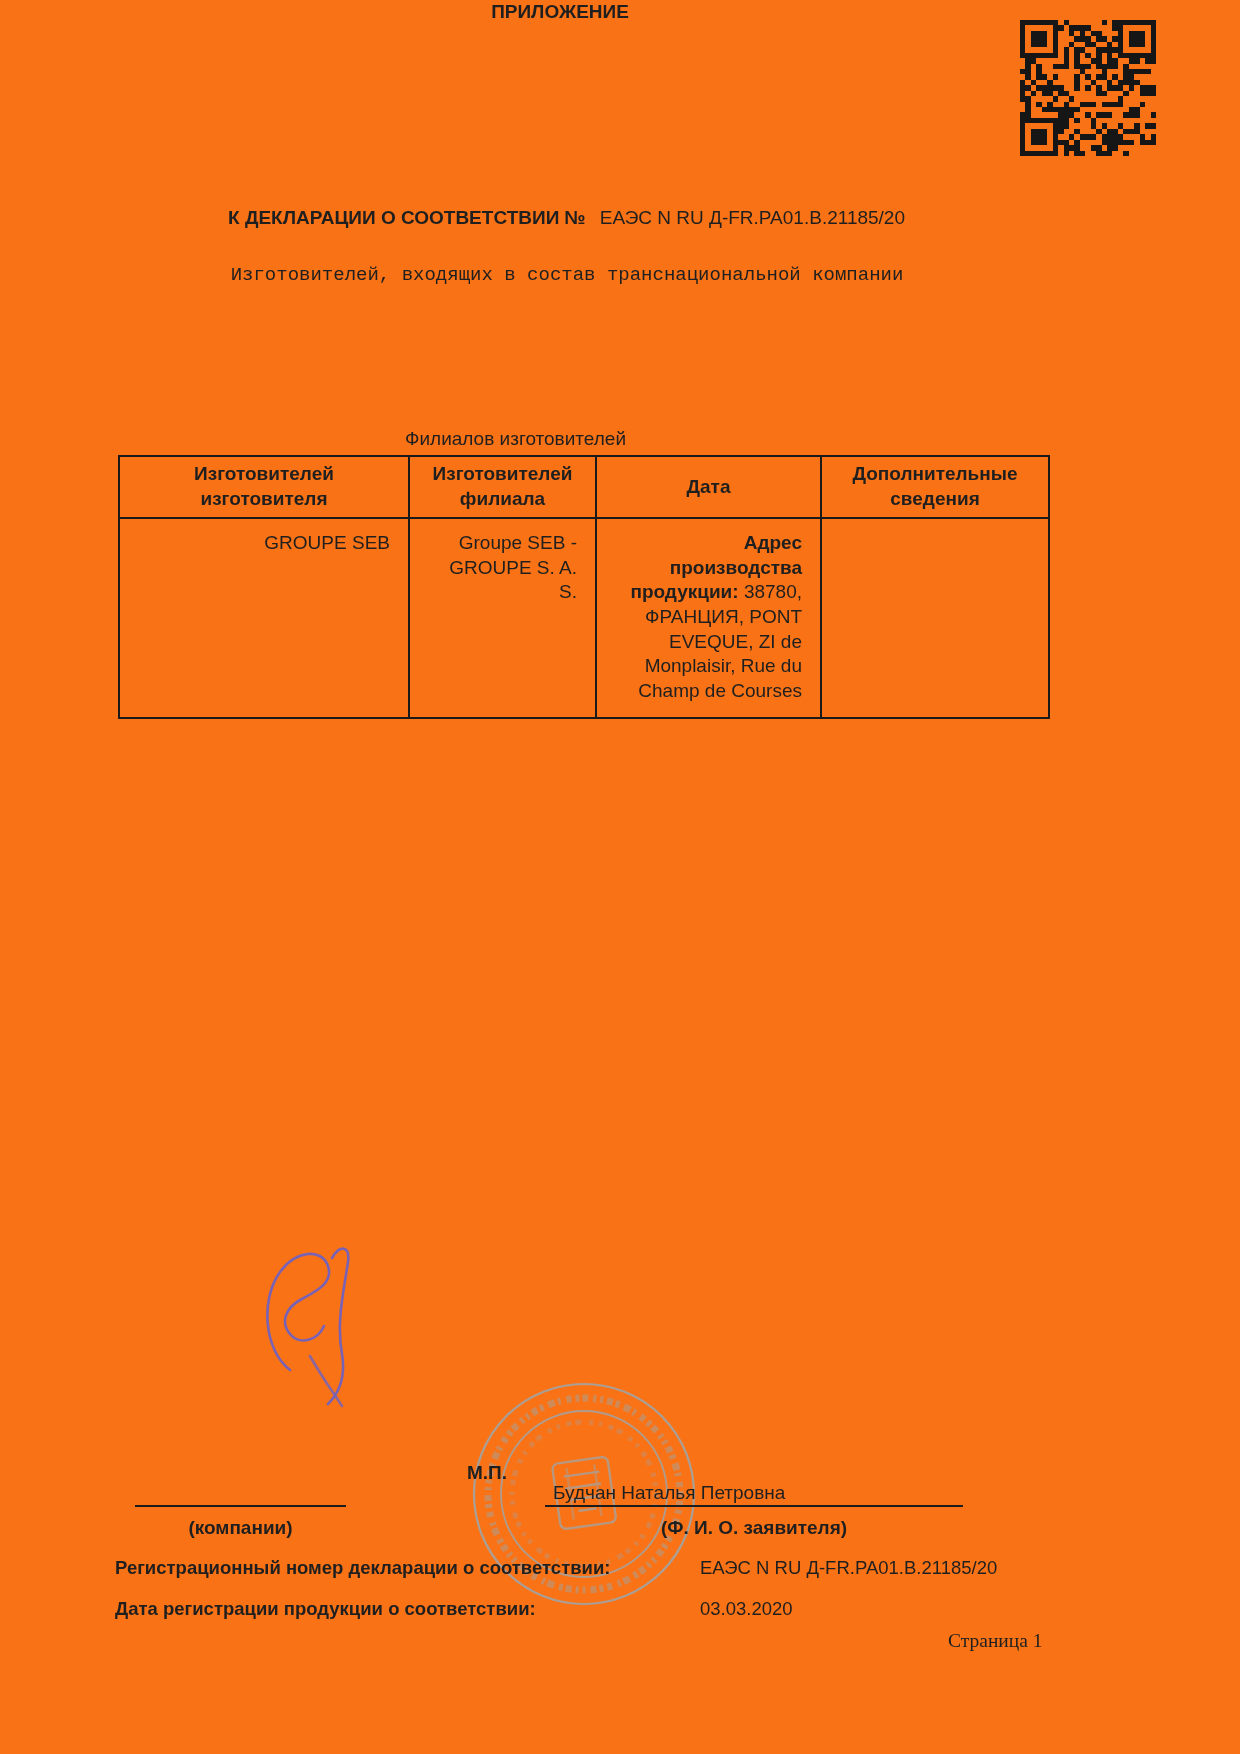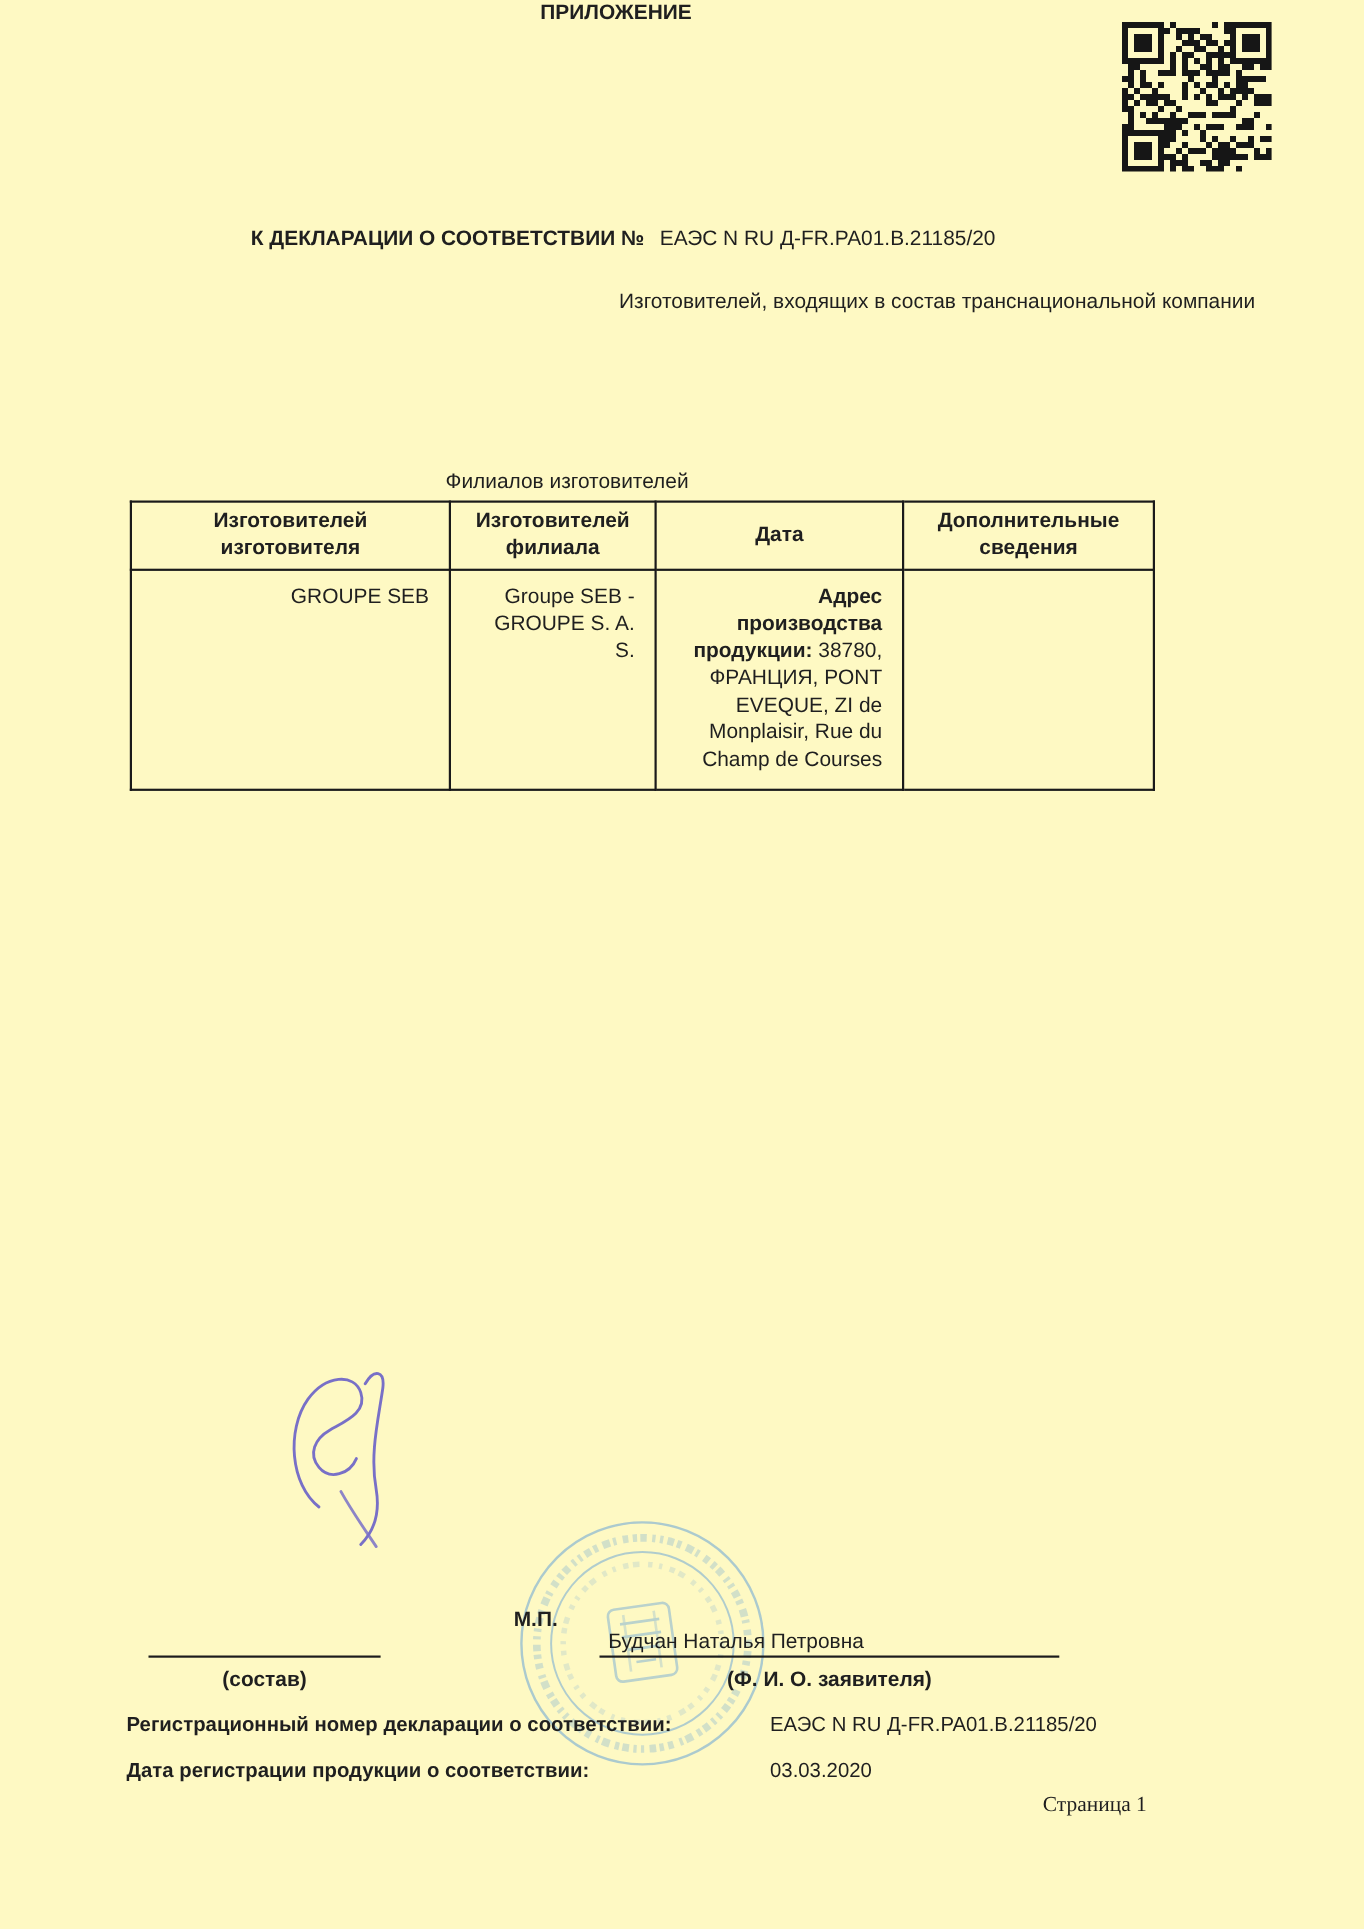--- a/index.html
+++ b/index.html
@@ -1,35 +1,35 @@
 <!DOCTYPE html>
 <html><head>
 <meta charset="utf-8">
 <style>
   html,body{margin:0;padding:0;background:#e8e8e8;}
   .page{
     position:relative;
     width:1240px;height:1754px;
-    background:#fef9c3;
+    background:#f97316;
     margin:0 auto;
     font-family:"Liberation Sans",sans-serif;
     color:#1f1f1f;
     overflow:hidden;
   }
   .abs{position:absolute;}
   .b{font-weight:bold;}
   .t19{font-size:19px;line-height:1.3;}
   .t18{font-size:18.5px;line-height:1.3;}
   .center{text-align:center;}
   .z2{z-index:2;}
 
   
   .title-line{left:0;top:168;width:1120px;text-align:center;}
   .decl-line{left:228px;top:206px;display:flex;gap:14px;white-space:nowrap;}
-  .descr-line{left:15px;top:263px;width:1126px;text-align:right;}
+  .descr-line{left:4px;top:263px;width:1126px;text-align:center;font-family:Liberation Mono, monospace;}
 
   
   .tbl-caption{left:405px;top:427px;}
   table.branches{
     position:absolute;left:118px;top:455px;width:930px;
     border-collapse:collapse;table-layout:fixed;
   }
   table.branches th,table.branches td{
     border:2px solid #1a1a1a;
     font-size:19px;line-height:1.3;color:#1f1f1f;
@@ -115,21 +115,21 @@
       <path d="M58 118 C68 136 78 150 90 168" opacity="0.85"></path>
     </g>
   </svg>
 
   <div class="abs t19 b z2" style="left:467px;top:1461px;">М.П.</div>
   <div class="abs t19 z2" style="left:553px;top:1481px;">Будчан Наталья Петровна</div>
 
   <div class="abs sig-line z2" style="left:135px;top:1505px;width:211px;"></div>
   <div class="abs sig-line z2" style="left:545px;top:1505px;width:418px;"></div>
 
-  <div class="abs t19 b center z2" style="left:135px;top:1516px;width:211px;">(состав)</div>
+  <div class="abs t19 b center z2" style="left:135px;top:1516px;width:211px;">(компании)</div>
   <div class="abs t18 b z2" style="left:115px;top:1556px;">Регистрационный номер декларации о соответствии:</div>
 
   <div class="abs t19 b center z2" style="left:545px;top:1516px;width:418px;">(Ф. И. О. заявителя)</div>
   <div class="abs t18 z2" style="left:700px;top:1556px;">ЕАЭС N RU Д-FR.PA01.B.21185/20</div>
 
   <div class="abs t18 b z2" style="left:115px;top:1597px;">Дата регистрации продукции о соответствии:</div>
   <div class="abs t18 z2" style="left:700px;top:1597px;">03.03.2020</div>
 
   <div class="abs pagenum z2" style="left:948px;top:1630px;">Страница 1</div>
 

